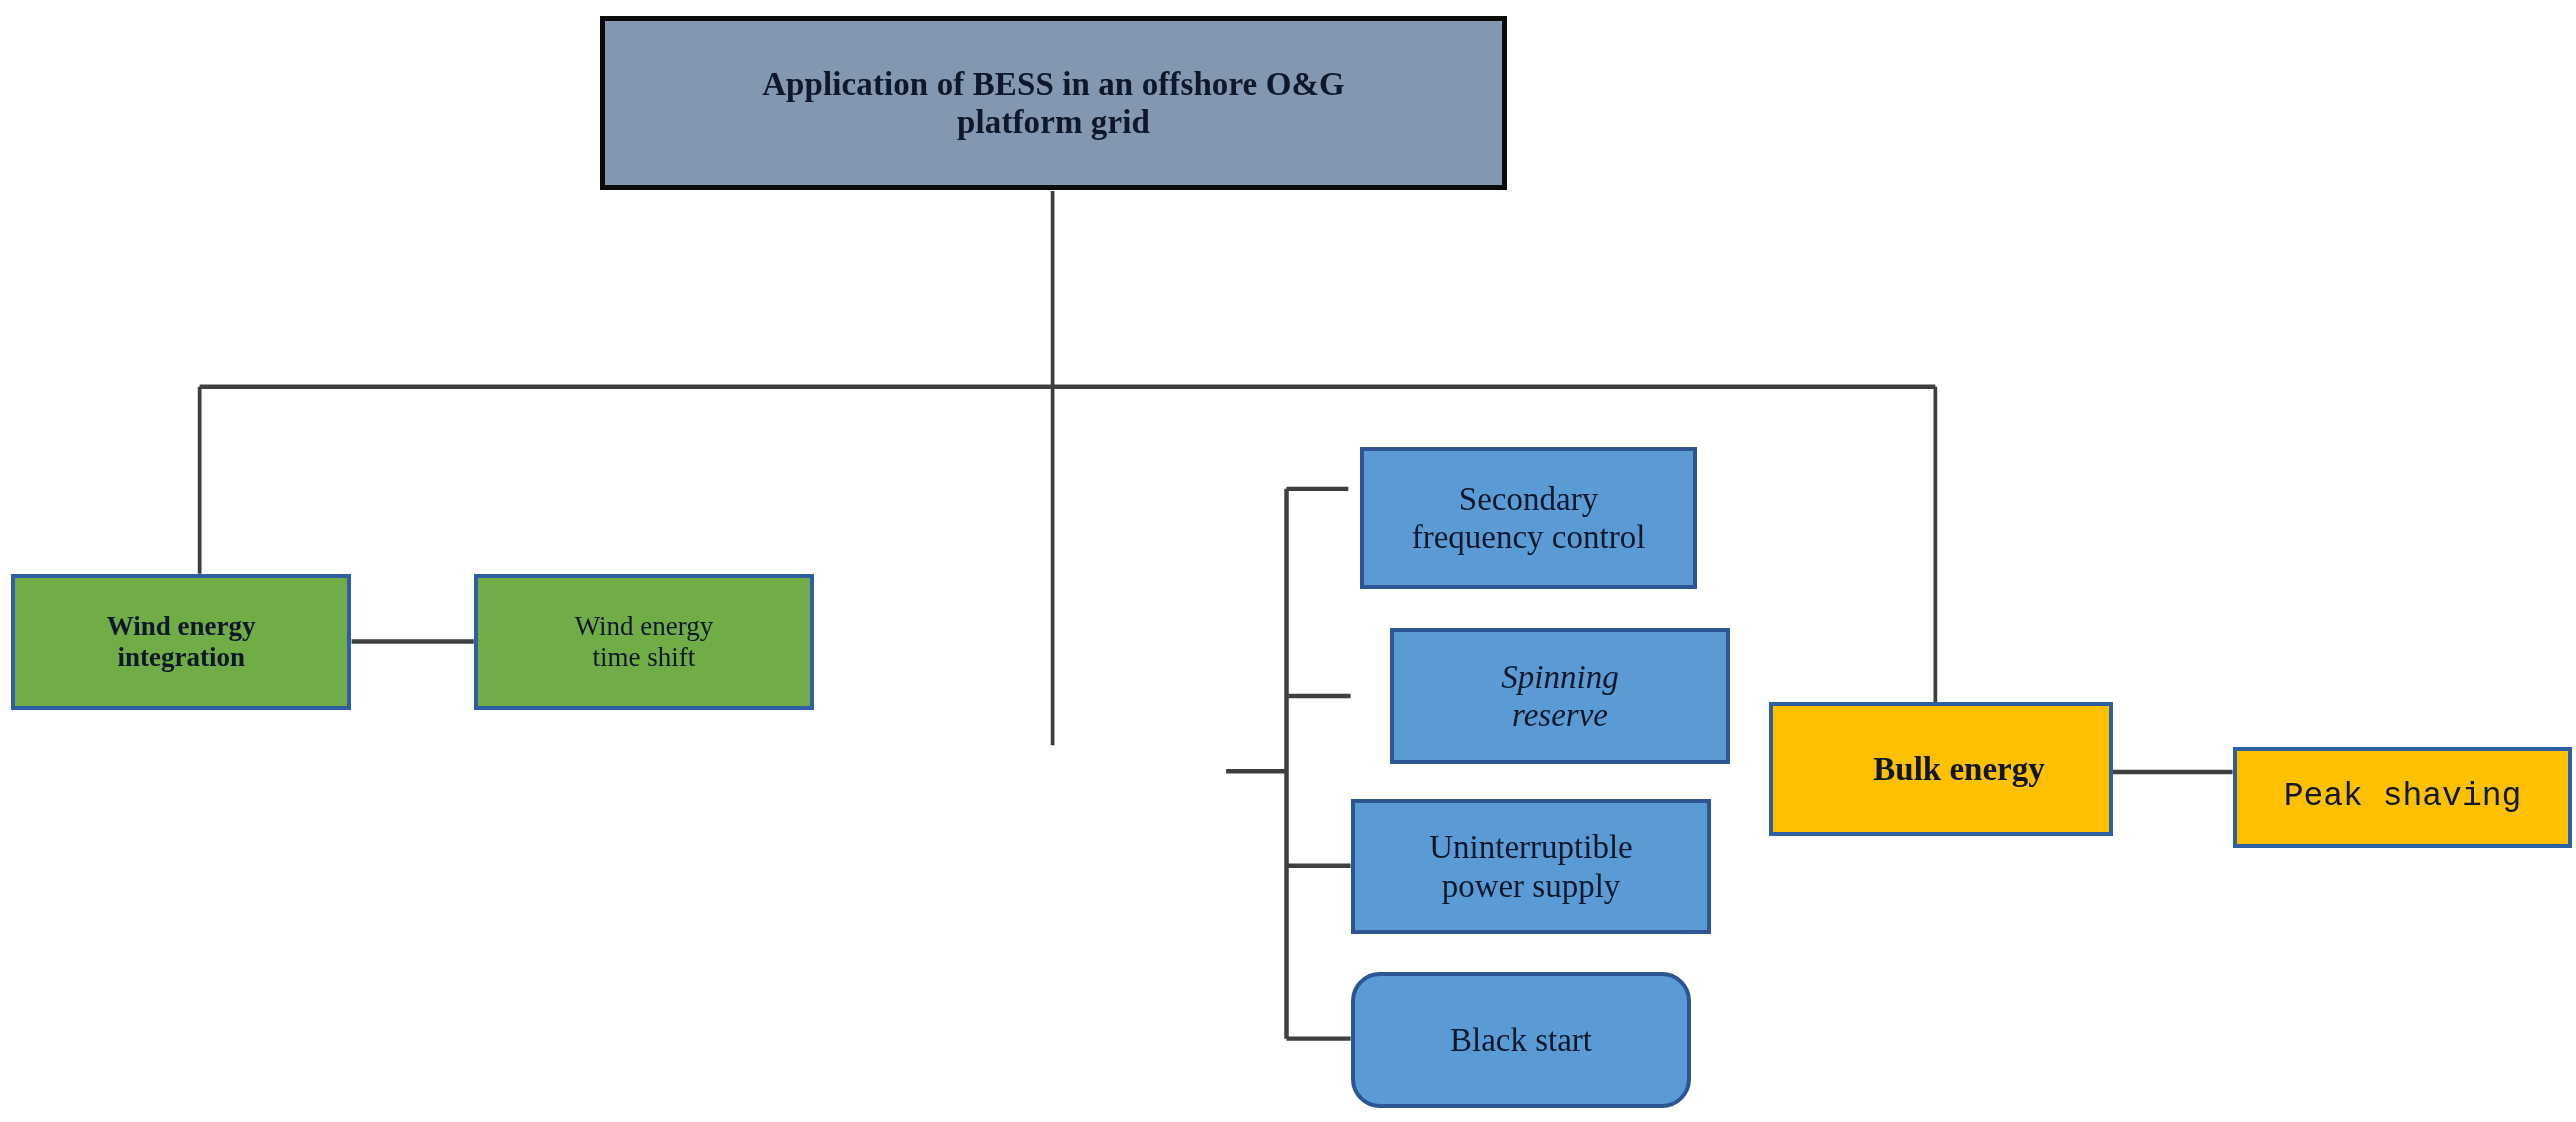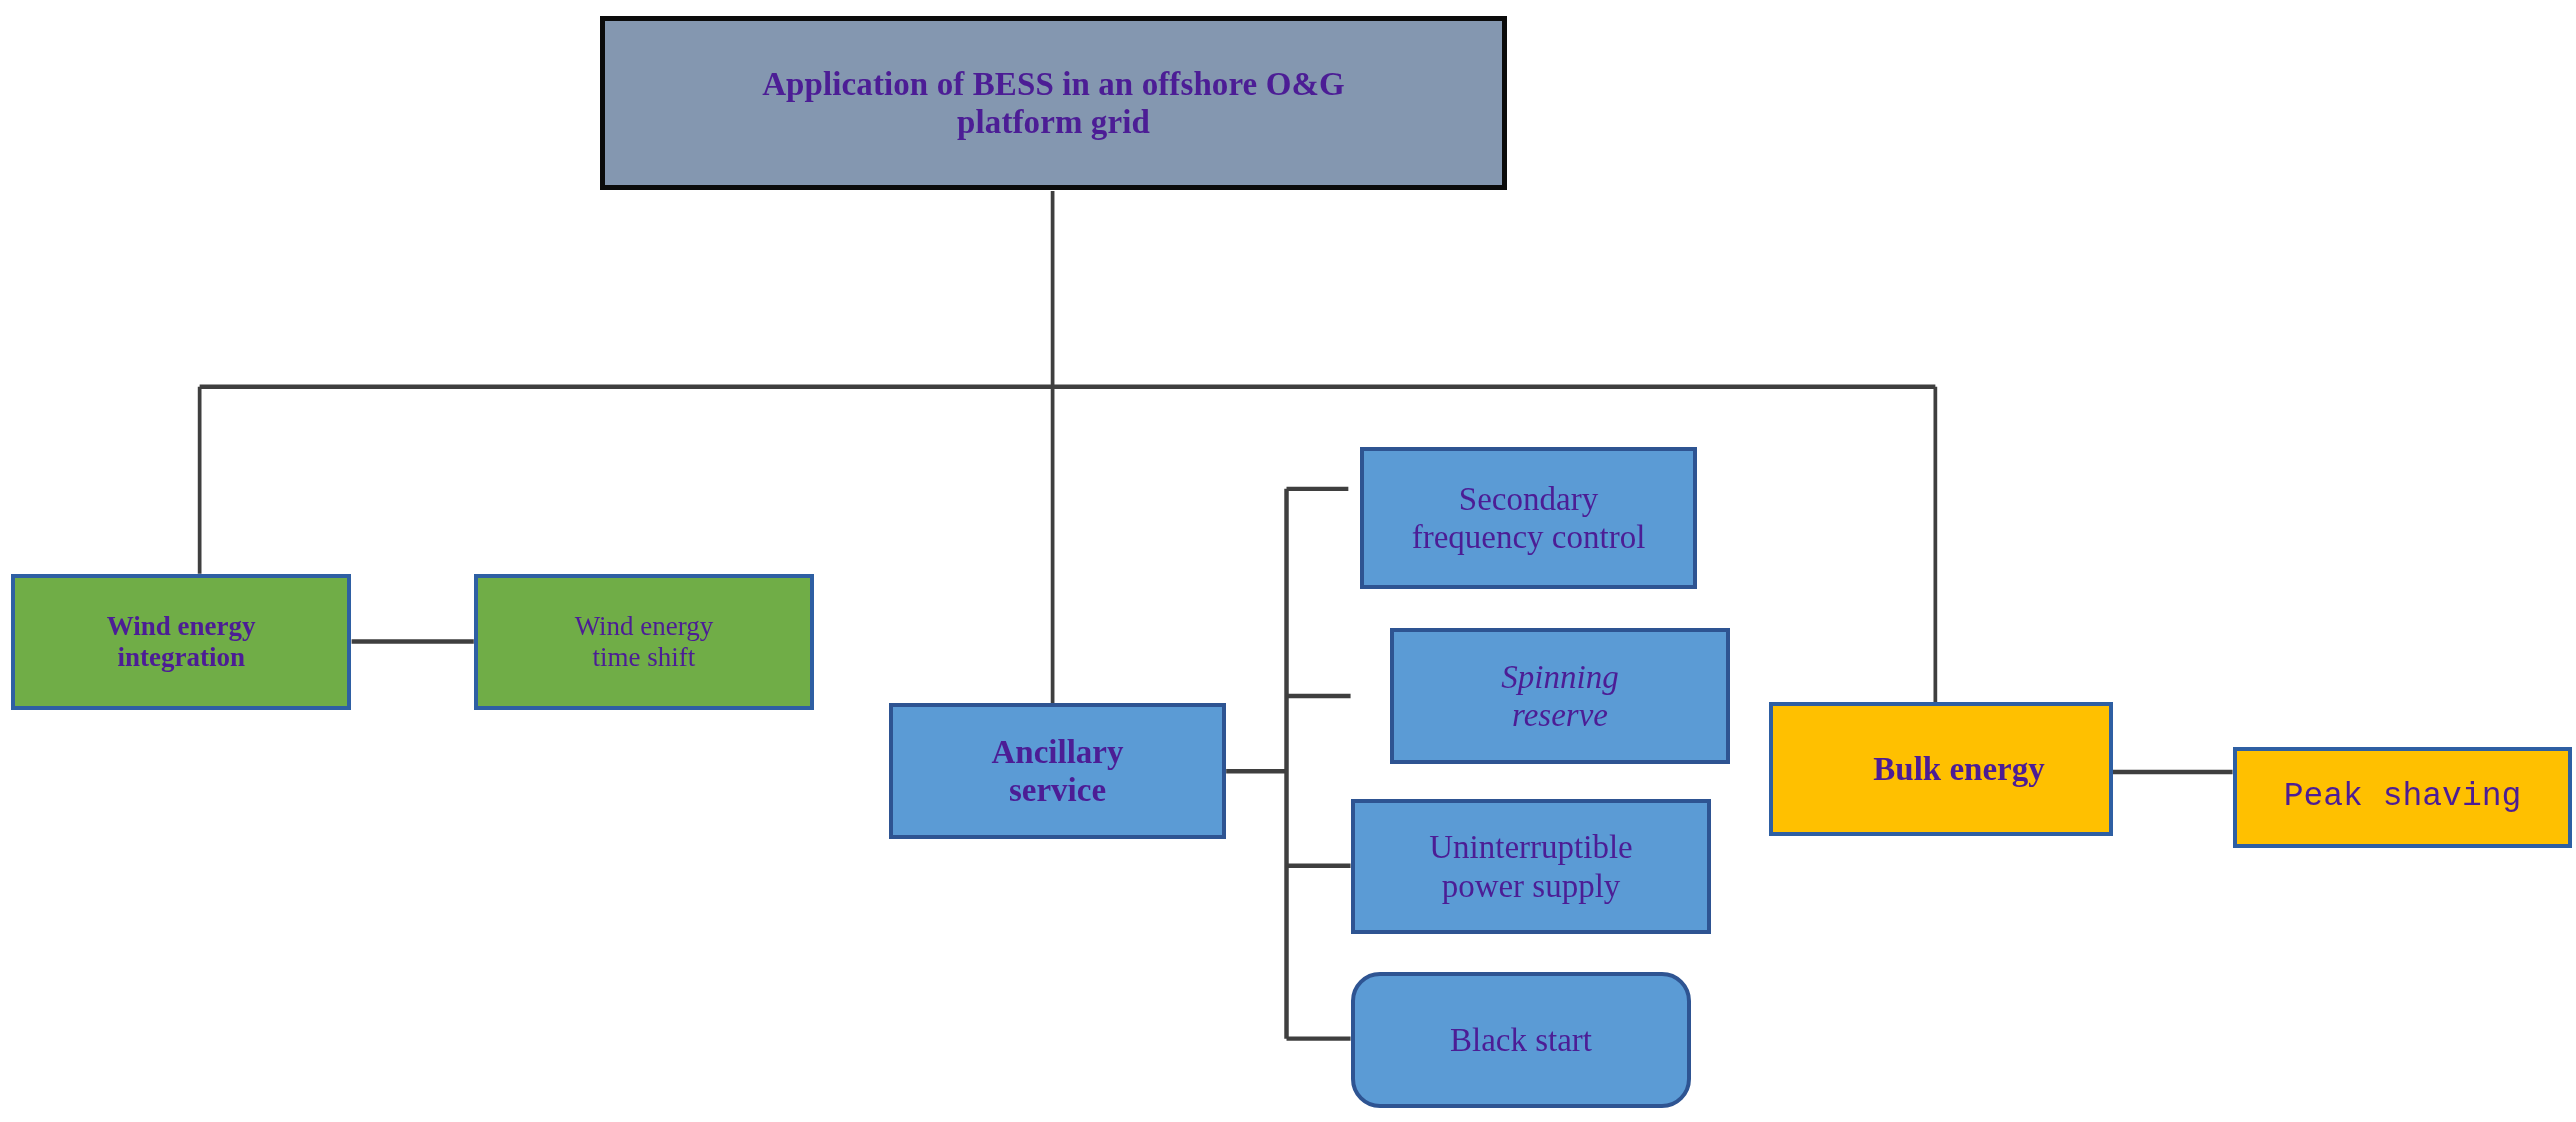--- a/index.html
+++ b/index.html
@@ -26,21 +26,21 @@
     height: 1123px;
     pointer-events: none;
   }
   .node {
     position: absolute;
     box-sizing: border-box;
     display: flex;
     align-items: center;
     justify-content: center;
     text-align: center;
-    color: #4c1d95;
+    color: #0f172a;
     line-height: 1.16;
     white-space: pre-line;
     z-index: 5;
   }
   .node-root {
     background: #8497B0;
     border: 5.2px solid #0b0b0b;
     font-weight: bold;
     font-size: 33px;
     letter-spacing: 0.1px;
@@ -95,22 +95,20 @@
 
   <div class="node node-root bold" style="left:600px; top:16.4px; width:907px; height:174px;">Application of BESS in an offshore O&amp;G
 platform grid</div>
 
   <div class="node node-green bold" style="left:11.2px; top:574px; width:340px; height:136px;">Wind energy
 integration</div>
 
   <div class="node node-green" style="left:474px; top:574px; width:340px; height:136px;">Wind energy
 time shift</div>
 
-  <div class="node node-blue bold" style="left:889px; top:703px; width:337px; height:136px;">Ancillary
-service</div>
 
   <div class="node node-blue" style="left:1348px; top:447px; width:337px; height:142px;margin-left:12px;">Secondary
 frequency control</div>
 
   <div class="node node-blue" style="left:1390px; top:628px; width:340px; height:136px;font-style:italic;">Spinning
 reserve</div>
 
   <div class="node node-blue" style="left:1351px; top:799px; width:360px; height:135px;">Uninterruptible
 power supply</div>
 

